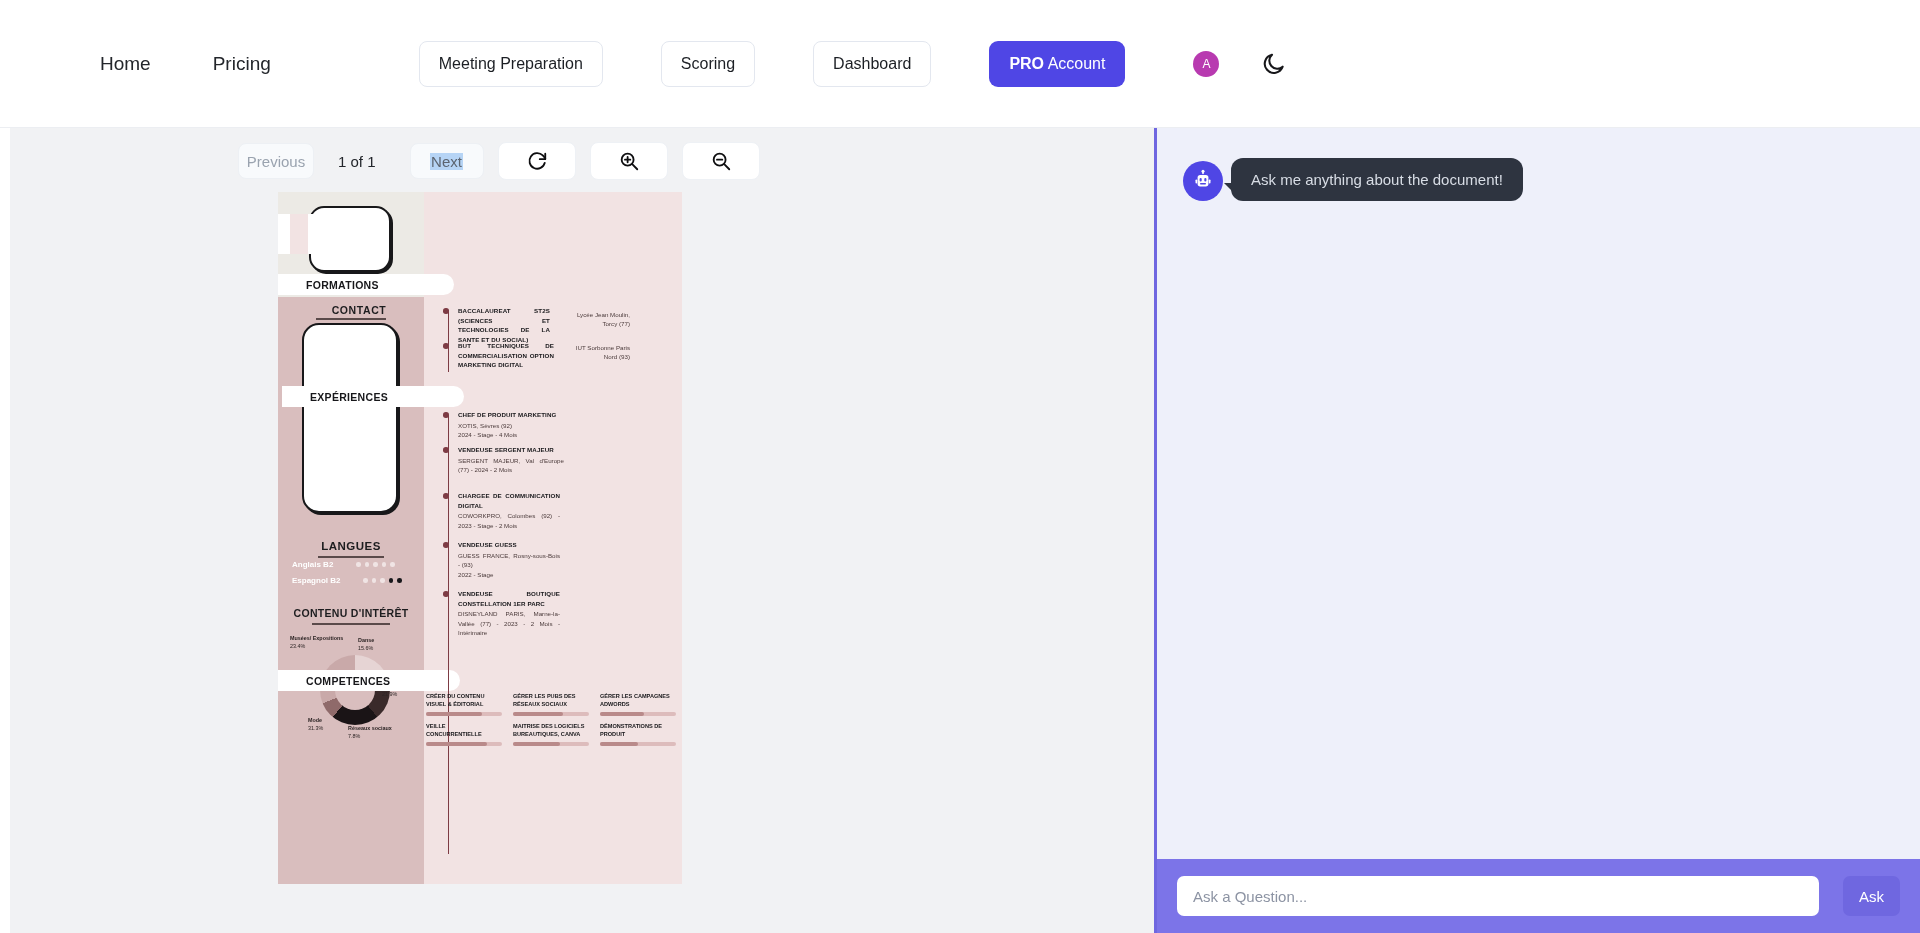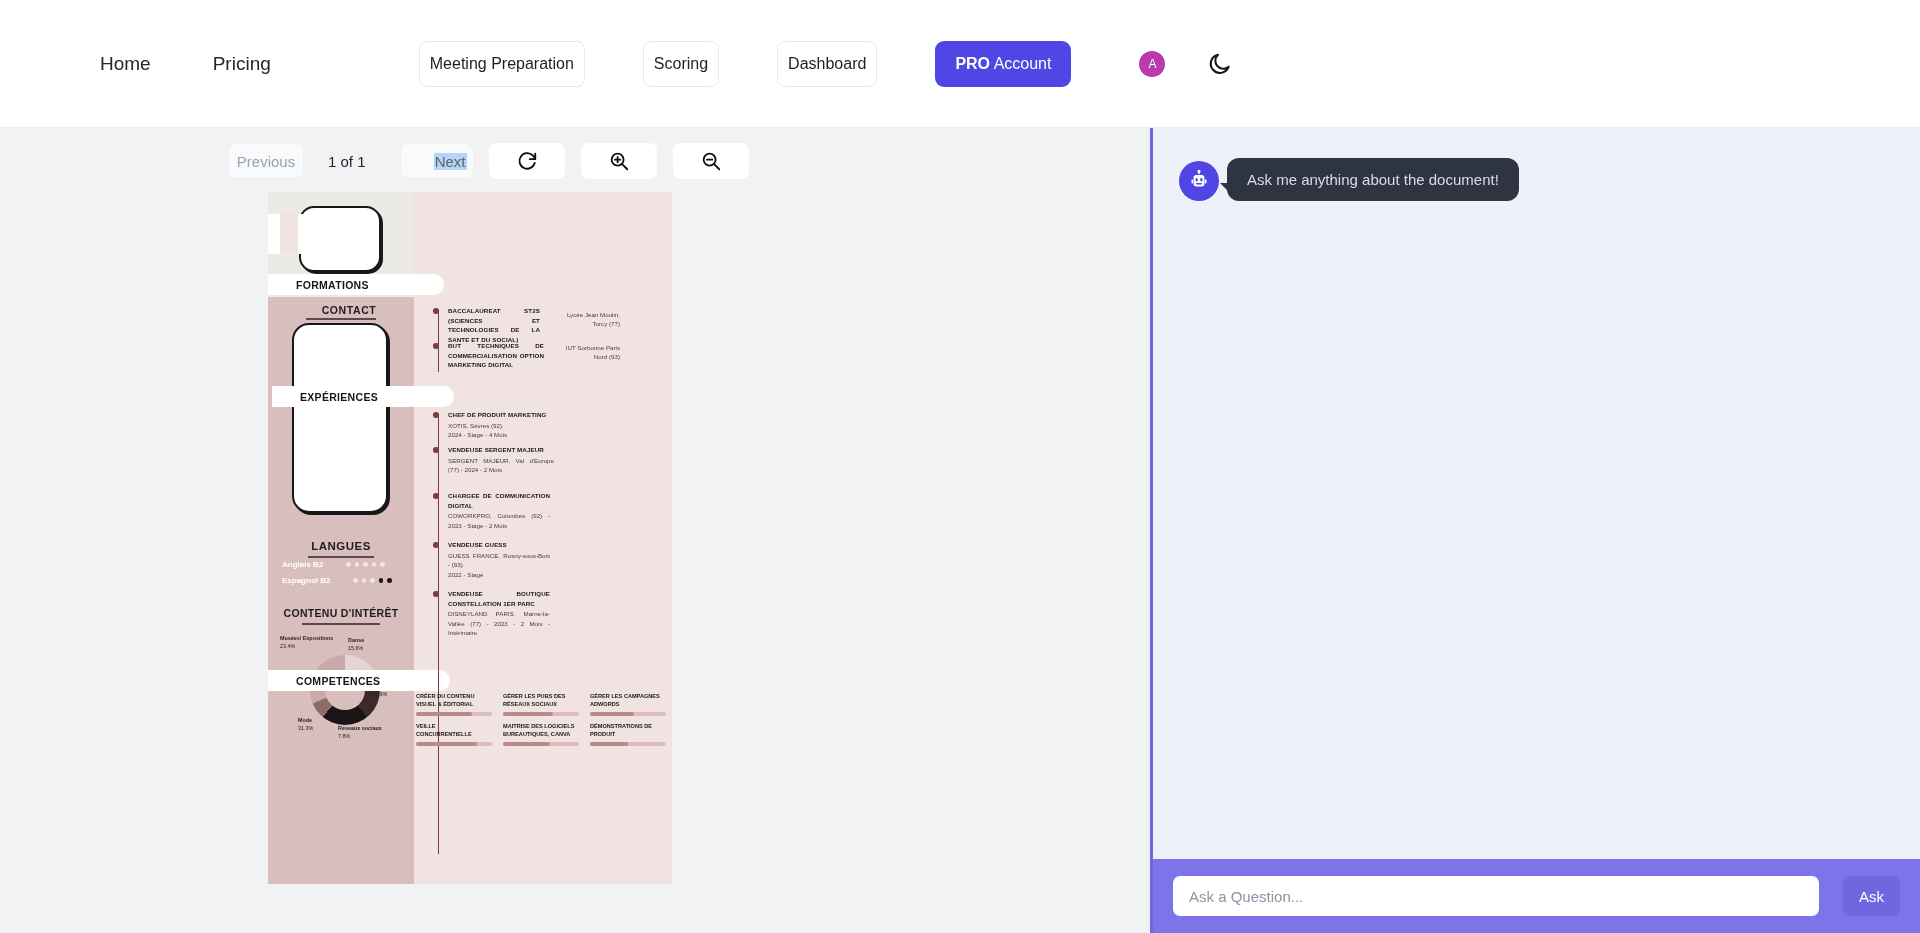--- a/index.html
+++ b/index.html
@@ -34,53 +34,53 @@
     margin-top:-2px; margin-left:34px;
   }
   .nav-links { display:flex; align-items:center; margin-left:100px; gap:62px; }
   .nav-link {
     font-size:19px; color:#23262b; cursor:pointer;
     font-family:"Liberation Sans", sans-serif;
   }
   .nav-buttons { display:flex; align-items:center; margin-left:148px; gap:58px; }
   .pill-btn {
     border:1px solid #e3e7ef; background:#fff; border-radius:8px;
-    padding:13px 10px; font-size:16px; color:#1c1f24; cursor:pointer;
+    padding:13px 19px; font-size:16px; color:#1c1f24; cursor:pointer;
     white-space:nowrap; font-family:"Liberation Sans", sans-serif;
   }
   .pro-btn {
     background:#4f46e5; color:#fff; border:none; border-radius:9px;
     padding:14px 20px; font-size:16px; cursor:pointer; margin-left:58px;
     font-family:"Liberation Sans", sans-serif;
   }
   .pro-btn b { font-weight:700; }
   .pro-btn span.reg { font-weight:400; }
   .avatar {
     width:26px; height:26px; border-radius:50%;
     background:#b83ab0; color:#fff; display:flex;
     align-items:center; justify-content:center;
     font-size:12px; margin-left:68px; cursor:pointer;
   }
   .moon-btn { margin-left:42px; cursor:pointer; display:flex; }
 
   
-  .body-split { display:flex; height:805px; }
+  .body-split { display:flex; height:805px;margin-left:10px; }
   .viewer { width:1150px; background:#f1f2f4; position:relative; }
 
   
   .toolbar {
     display:flex; align-items:center; padding:14px 0 0 228px; gap:0;
   }
   .tb-btn {
     background:#f8fafc; border:1px solid #edf0f4; border-radius:8px;
     height:36px; display:flex; align-items:center; justify-content:center;
     font-size:15px; cursor:pointer; color:#9aa3af;
   }
   .tb-prev { width:76px; }
-  .tb-next { width:74px; margin-left:16px; color:#7b8694;justify-content:flex-end; }
+  .tb-next { width:74px; margin-left:16px; color:#7b8694; }
   .tb-next .sel { background:#b6d4f5; color:#5c6470; padding:0 1px; }
   .tb-page {
     font-size:15px; color:#23262b; margin-left:24px; margin-right:18px;
   }
   .tb-icon {
     width:78px; height:38px; background:#fff; border:1px solid #eef1f5;
     border-radius:8px; display:flex; align-items:center; justify-content:center;
     margin-left:14px; cursor:pointer;
   }
 

